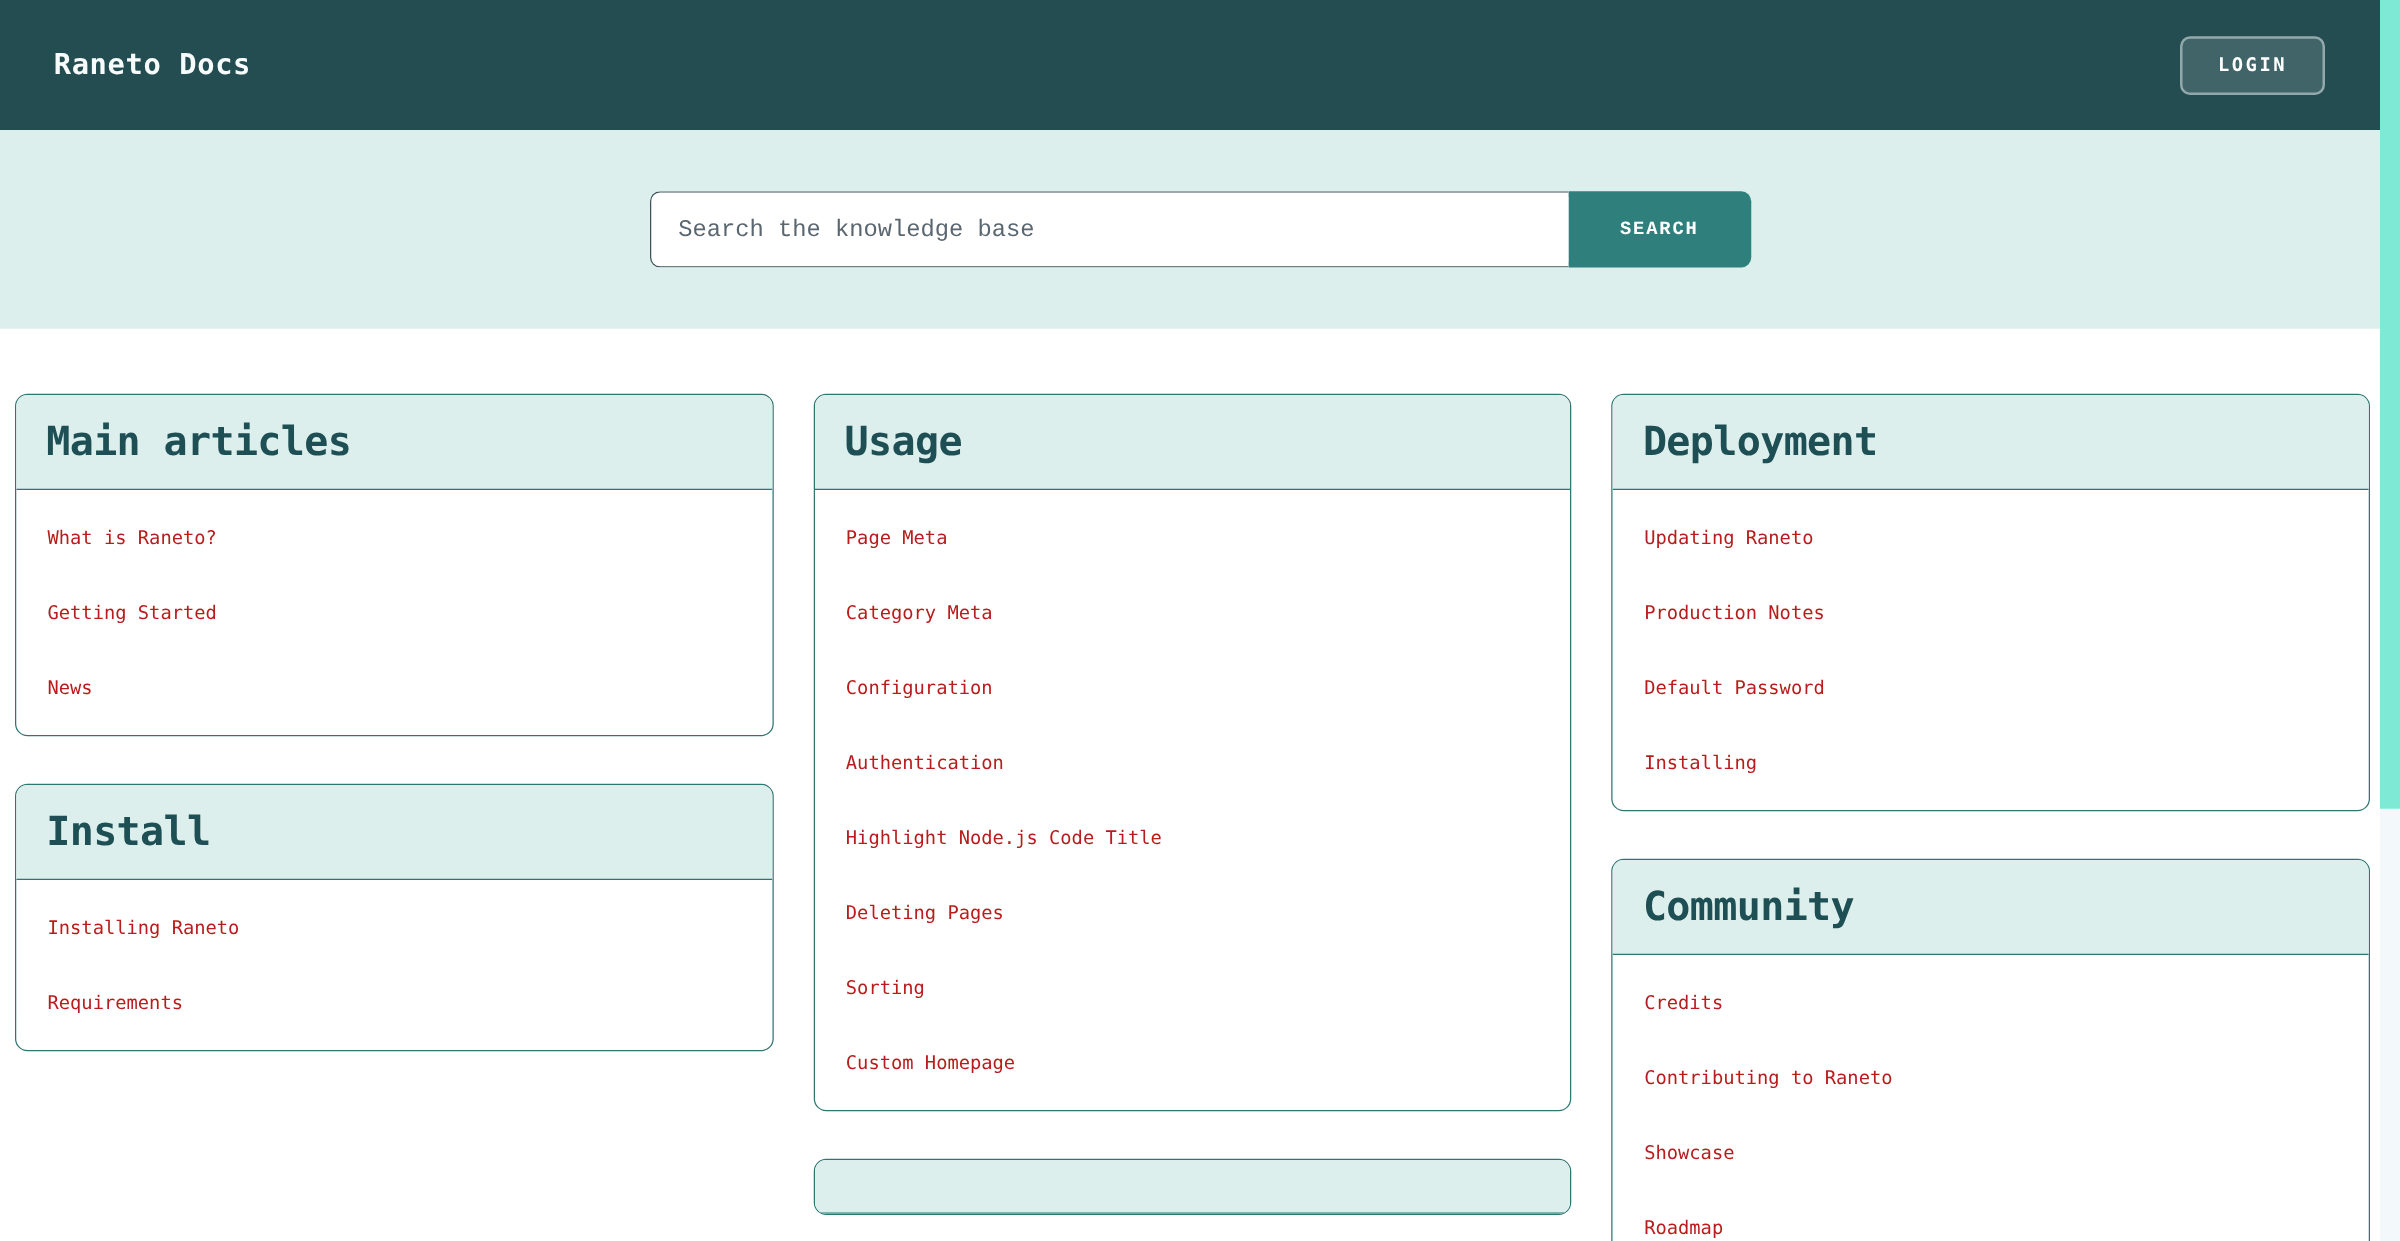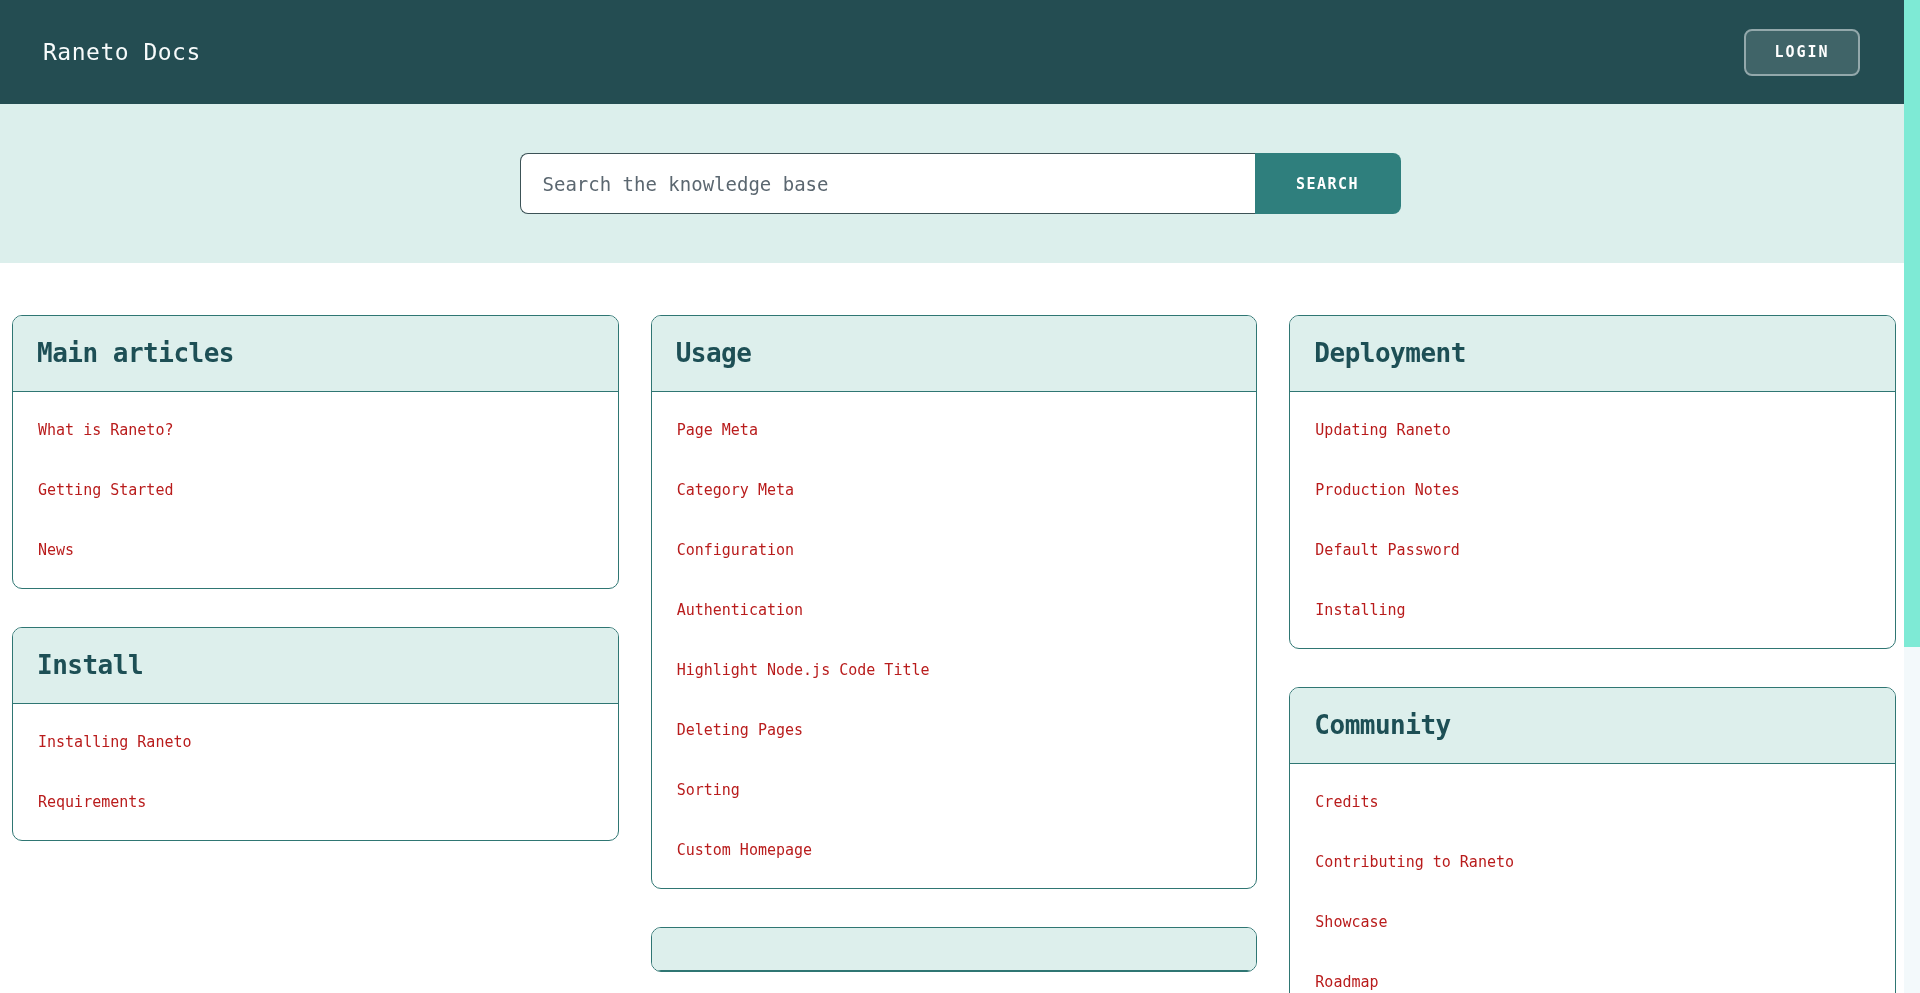--- a/index.html
+++ b/index.html
@@ -15,21 +15,21 @@
     height: 104px;
     background: #244d52;
     display: flex;
     align-items: center;
     justify-content: space-between;
     padding: 0 60px 0 43px;
   }
   .brand {
     color: #f7fbfb;
     font-size: 23px;
-    font-weight: normal;
+    font-weight: bold;
     letter-spacing: 0.5px;
   }
   .login-btn {
     font-family: inherit;
     background: rgba(255,255,255,0.13);
     color: #ffffff;
     border: 2px solid #93a8ab;
     border-radius: 8px;
     width: 116px;
     height: 47px;
@@ -39,20 +39,21 @@
     cursor: pointer;
   }
 
   
   .search-band {
     height: 159px;
     background: #dcefec;
     display: flex;
     align-items: center;
     justify-content: center;
+    font-family: Liberation Mono, monospace;
   }
   .search-group {
     display: flex;
     width: 881px;
     height: 61px;
   }
   .search-input {
     font-family: inherit;
     flex: 1;
     height: 61px;
@@ -96,21 +97,21 @@
     margin-bottom: 38px;
     overflow: hidden;
   }
   .card-header {
     background: #ddefec;
     border-bottom: 1px solid #2f7673;
     padding: 21px 24px;
   }
   .card-title {
     color: #1d4f55;
-    font-size: 26px;
+    font-size: 32px;
     font-weight: bold;
     letter-spacing: -0.5px;
     line-height: 33px;
     min-height: 33px;
   }
   .card-list {
     list-style: none;
     padding: 8px 0;
   }
   .card-item {

